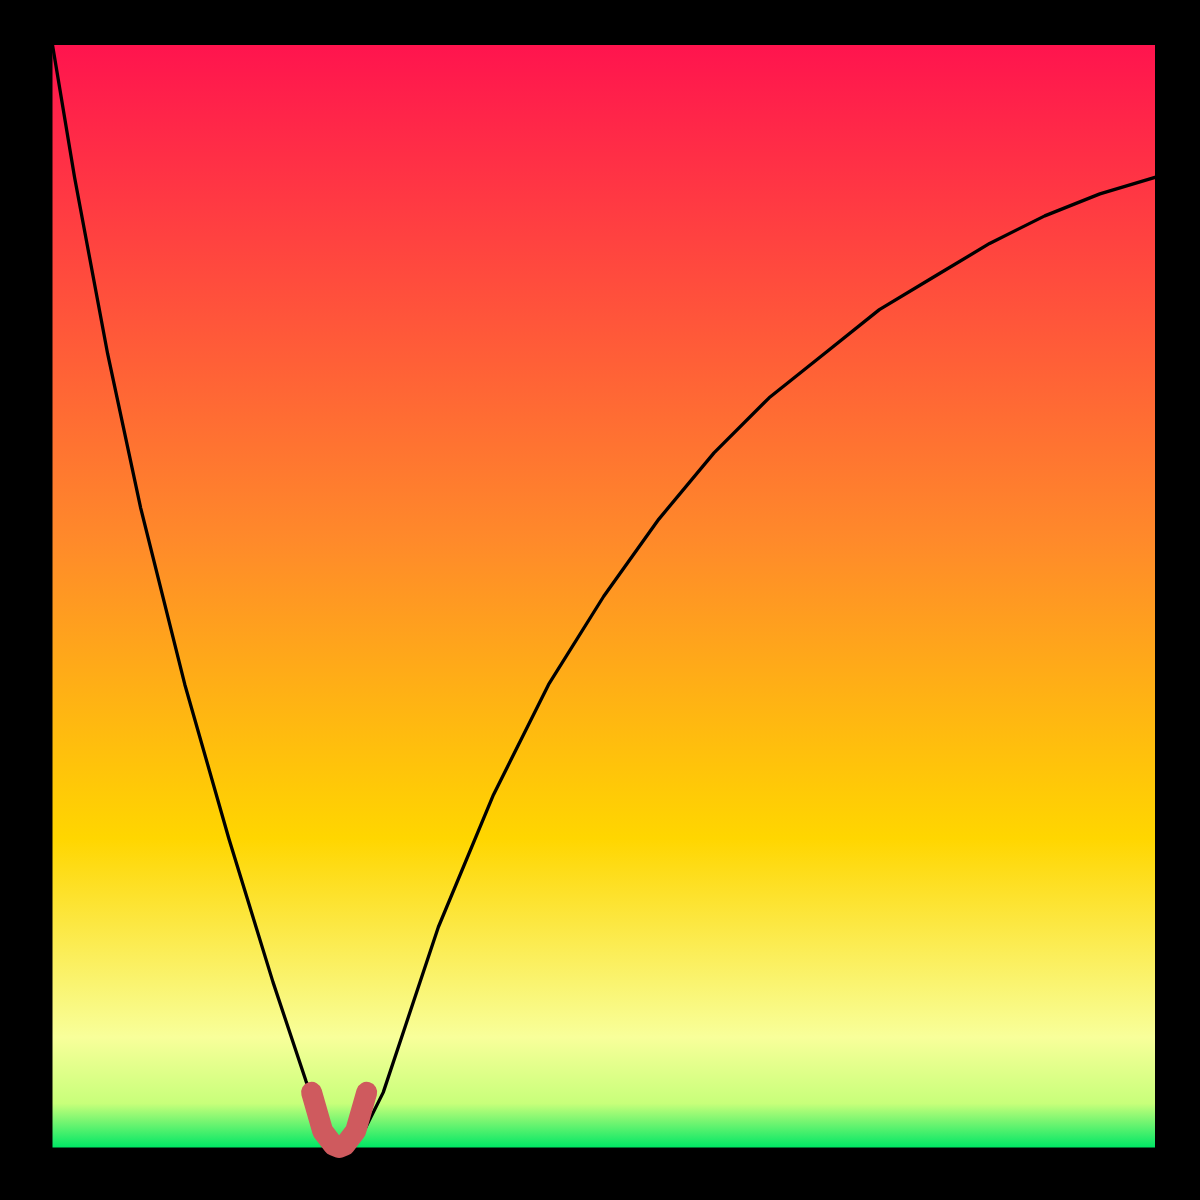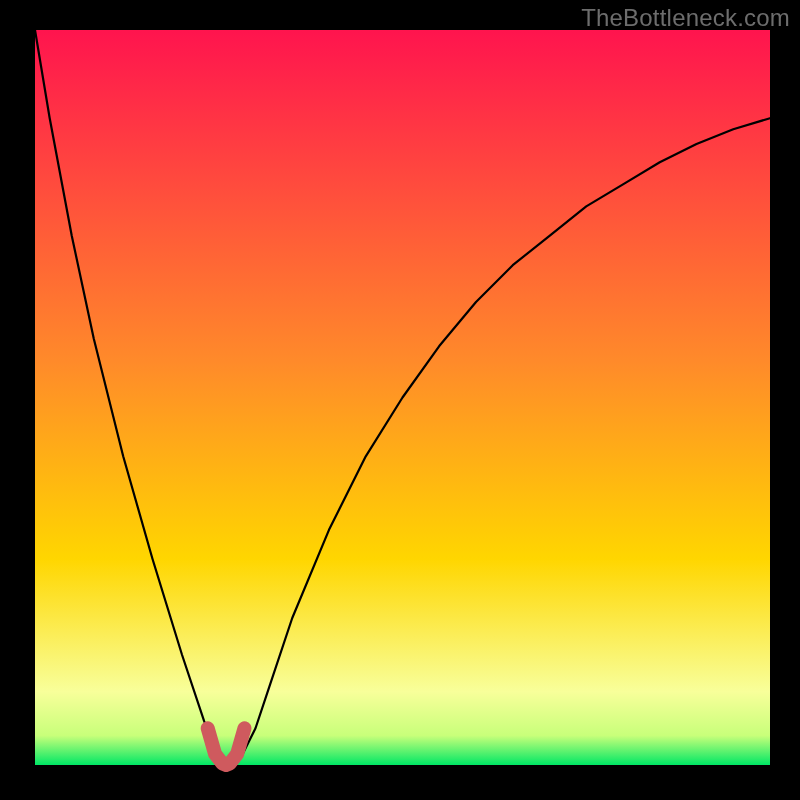--- a/index.html
+++ b/index.html
@@ -29,21 +29,20 @@
     position: absolute;
     left: 0;
     top: 0;
   }
 </style>
 </head>
 <body>
 
 <div class="frame">
 
-  <div class="watermark">TheBottleneck.com</div>
 
   <svg id="chart-svg" width="800" height="800" viewBox="0 0 800 800">
     <defs>
       <linearGradient id="bg-grad" x1="0" y1="0" x2="0" y2="1">
         <stop id="g-stop-0" offset="0%" stop-color="#ff144e"></stop>
         <stop id="g-stop-1" offset="45%" stop-color="#ff8a2a"></stop>
         <stop id="g-stop-2" offset="72%" stop-color="#ffd600"></stop>
         <stop id="g-stop-3" offset="90%" stop-color="#f8ff9a"></stop>
         <stop id="g-stop-4" offset="96%" stop-color="#c8ff7a"></stop>
         <stop id="g-stop-5" offset="100%" stop-color="#00e765"></stop>

